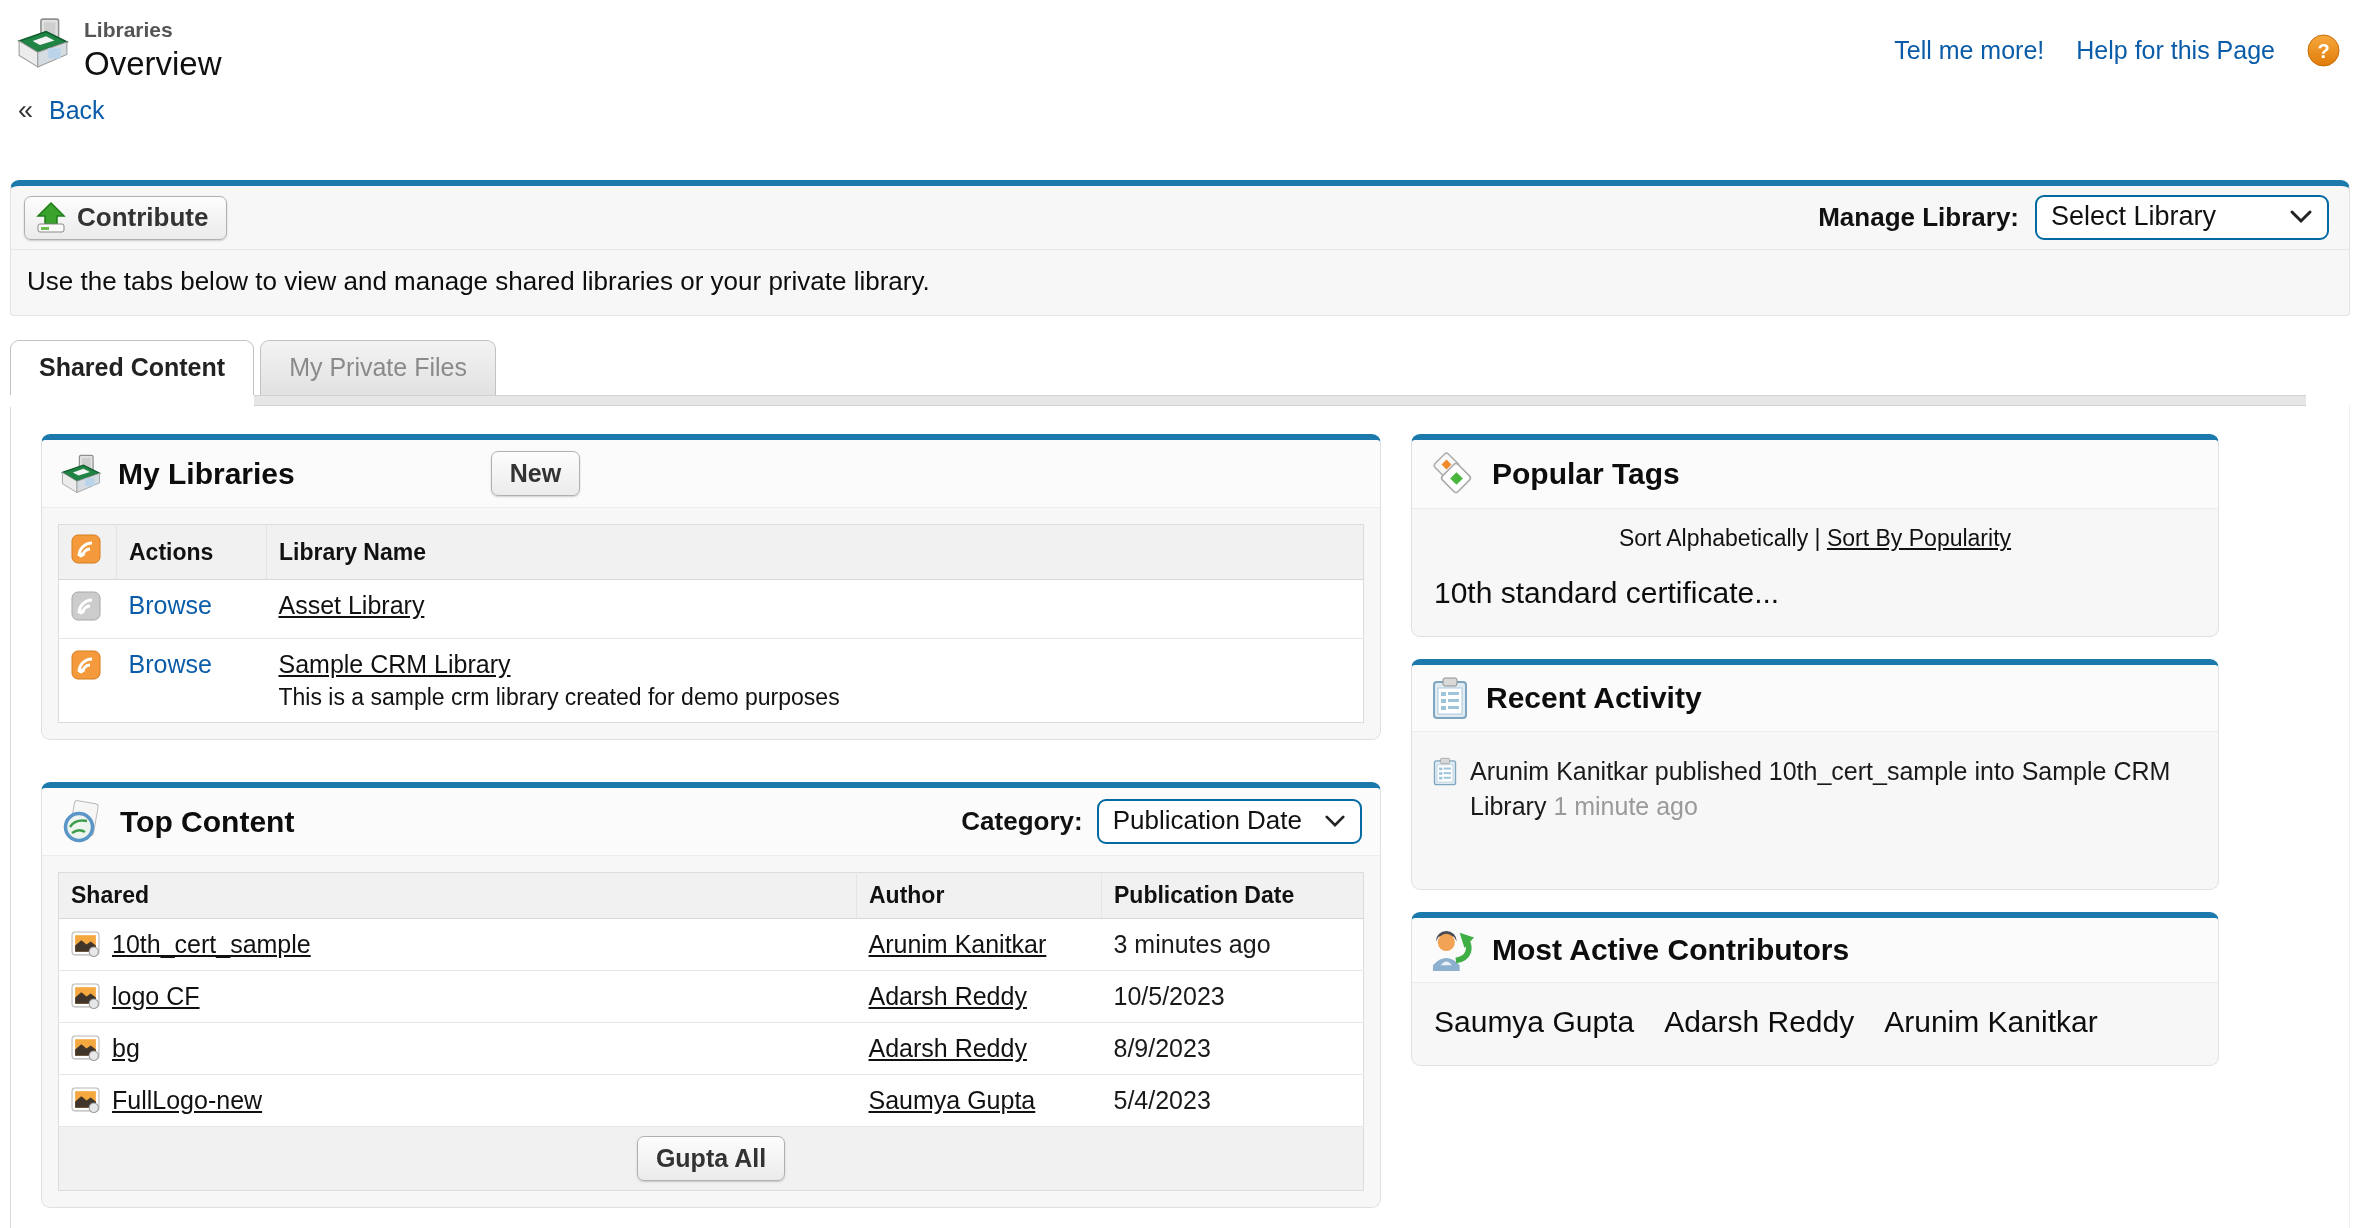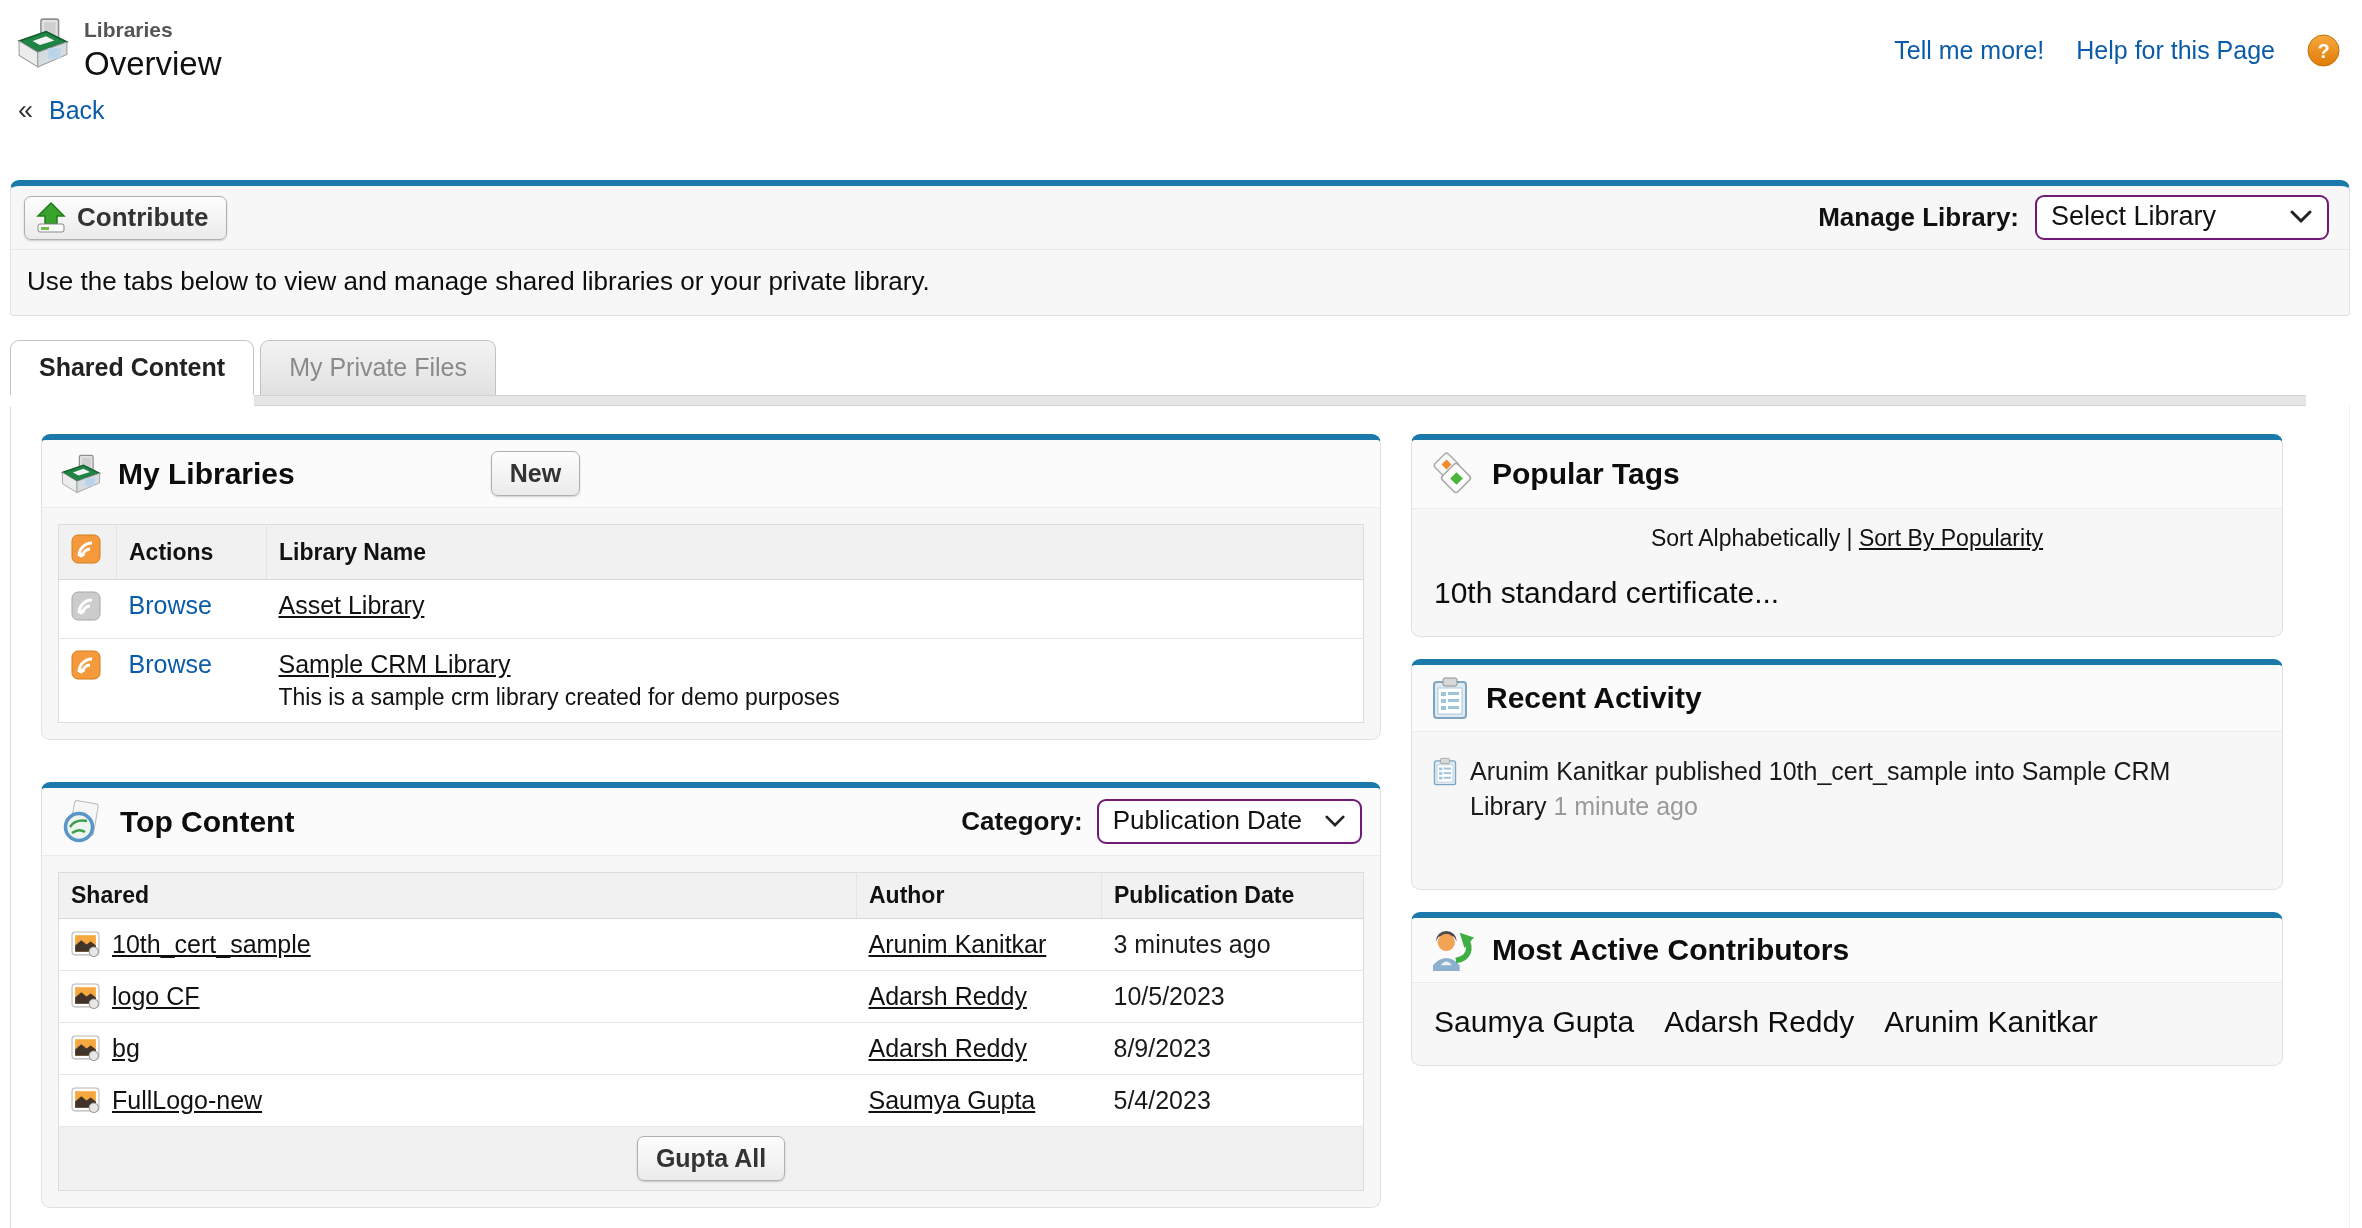--- a/index.html
+++ b/index.html
@@ -34,21 +34,21 @@
     display:inline-flex; align-items:center; justify-content:center; gap:8px;
     font-family:inherit; font-size:25px; font-weight:bold; color:#333;
     background:linear-gradient(#fdfdfd,#ebebeb); border:1px solid #b0b0b0; border-radius:7px;
     padding:7px 18px; box-shadow:0 1px 2px rgba(0,0,0,.18); cursor:pointer;text-align:right;
   }
   .contribute-btn { padding:4px 18px 4px 8px; font-size:26px; }
   .manage-library { display:flex; align-items:center; gap:16px; }
   .bold-label { font-weight:bold; font-size:26px; color:#111;text-align:right; }
   .fake-select {
     display:inline-flex; align-items:center; justify-content:space-between; gap:22px;
-    min-width:294px; background:#fff; border:2px solid #701a75; border-radius:9px;
+    min-width:294px; background:#fff; border:2px solid #0369a1; border-radius:9px;
     font-size:27px; color:#111; padding:4px 14px 6px; cursor:pointer;
   }
   .toolbar-message { padding:16px 20px 18px 16px; font-size:26px; color:#0d0d0d; }
 
   
   .tabs-row { display:flex; align-items:flex-end; padding-left:10px; margin-top:24px; position:relative; z-index:3; }
   .tab {
     font-size:25px; padding:12px 28px 13px; margin-right:6px; cursor:pointer;
     border:1px solid #c2c2c2; border-bottom:none; border-radius:9px 9px 0 0;
   }
@@ -56,21 +56,21 @@
   .tab.inactive { background:linear-gradient(#f3f3f3,#e1e1e1); color:#8a8a8a; }
   .tab-strip { height:11px; background:#e6e6e6; border-top:1px solid #d2d2d2; border-bottom:1px solid #d2d2d2; margin-left:10px; width:2296px; position:relative; z-index:1; }
 
   
   .tab-content {
     margin:0 12px 0 10px; min-height:798px; background:#fff;
     border-left:1px solid #d8d8d8; border-right:1px solid #efefef; border-bottom:1px solid #cfcfcf;
     display:flex; gap:30px; padding:28px 0 26px 30px;
   }
   .col-left { width:1340px; flex:none; }
-  .col-right { width:872px; flex:none; }
+  .col-right { width:808px; flex:none; }
 
   .panel {
     background:#f7f7f7; border:1px solid #e0e0e0; border-top:6px solid #1b7aab; border-radius:9px;
   }
   .panel-header {
     display:flex; align-items:center; gap:16px; padding:11px 18px;
     background:#fbfbfb; border-bottom:1px solid #ececec; border-radius:3px 3px 0 0;
   }
   .panel-title { font-size:30px; font-weight:bold; color:#0d0d0d; margin:0; }
 

